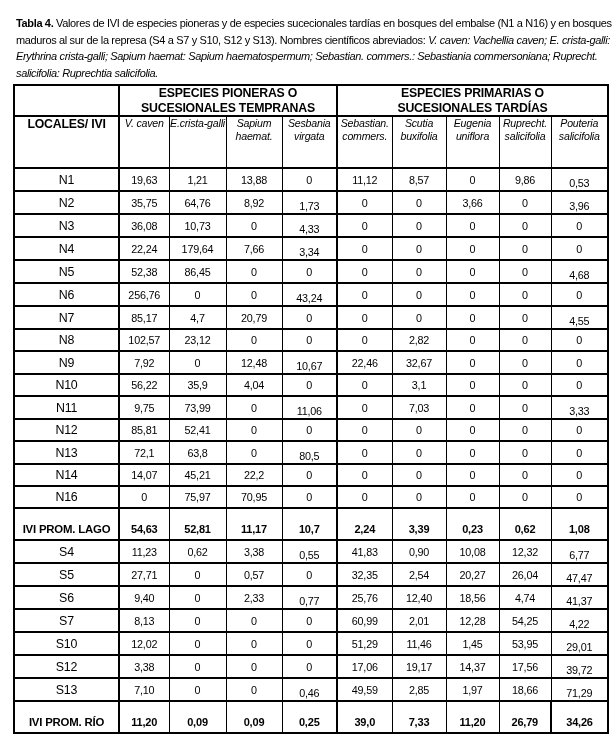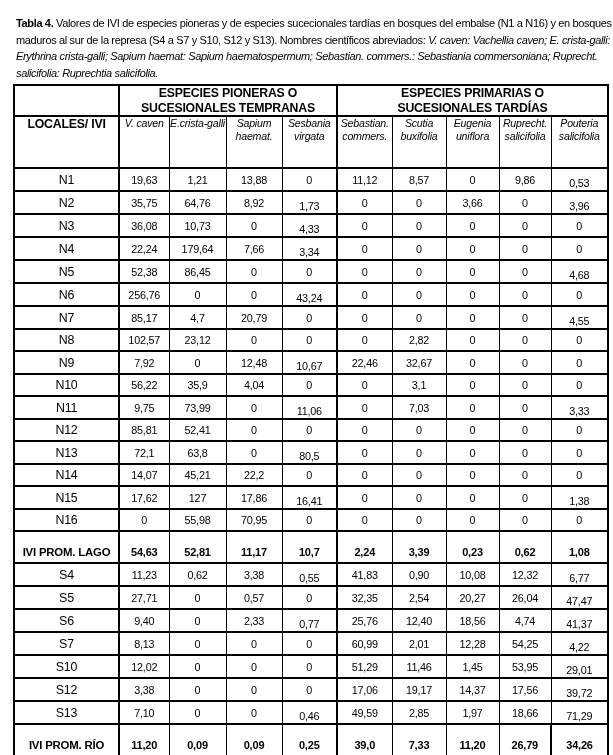--- a/index.html
+++ b/index.html
@@ -293,35 +293,23 @@
           <td>45,21</td>
           <td>22,2</td>
           <td>0</td>
           <td class="divl">0</td>
           <td>0</td>
           <td>0</td>
           <td>0</td>
           <td>0</td>
         </tr>
         <tr>
-          <td class="rowlabel">N15</td>
-          <td class="divl">17,62</td>
-          <td>127</td>
-          <td>17,86</td>
-          <td class="low">16,41</td>
-          <td class="divl">0</td>
-          <td>0</td>
-          <td>0</td>
-          <td>0</td>
-          <td class="low">1,38</td>
-        </tr>
-        <tr>
           <td class="rowlabel">N16</td>
           <td class="divl">0</td>
-          <td>55,98</td>
+          <td>75,97</td>
           <td>70,95</td>
           <td>0</td>
           <td class="divl">0</td>
           <td>0</td>
           <td>0</td>
           <td>0</td>
           <td>0</td>
         </tr>
         <tr class="summary">
           <td class="rowlabel">IVI PROM. LAGO</td>

